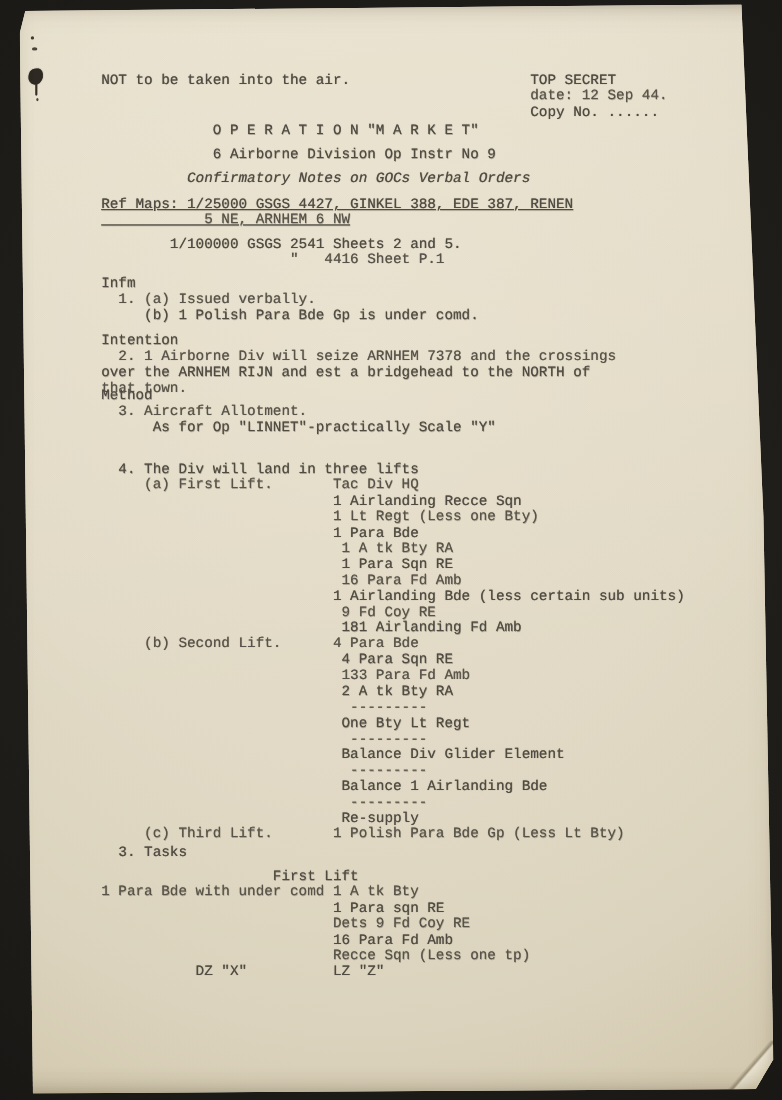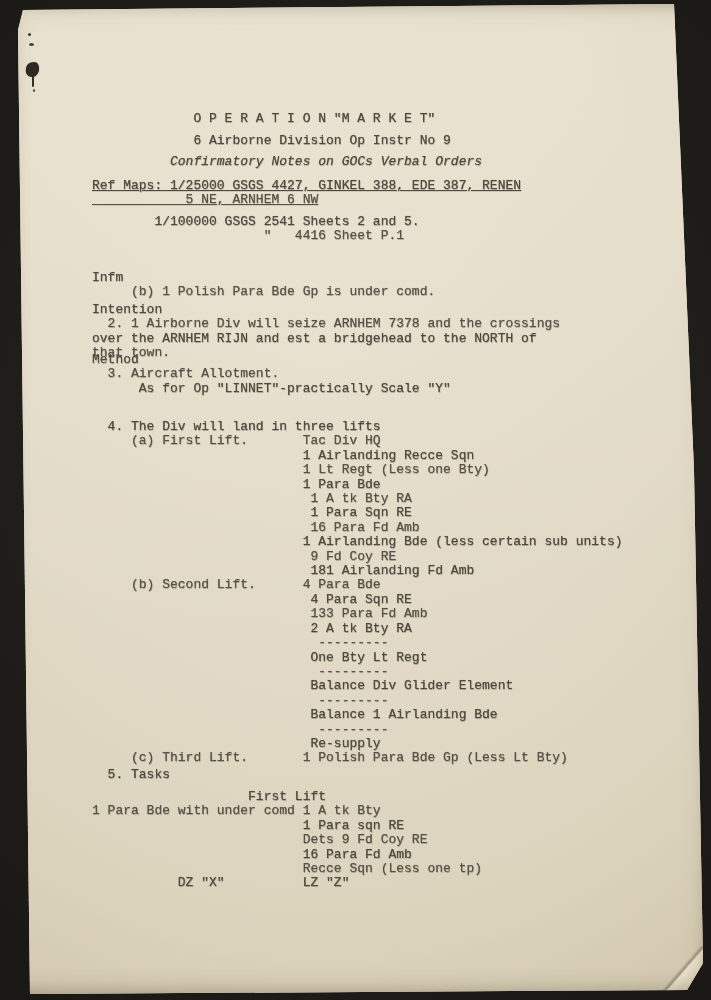--- a/index.html
+++ b/index.html
@@ -64,28 +64,29 @@
 <body>
 
 <div class="stage">
   <div class="paper">
     <div class="ink-mark mark-1"></div>
     <div class="ink-mark mark-2"></div>
     <div class="ink-blot"></div>
     <div class="ink-blot-tail"></div>
     <div class="ink-mark mark-3"></div>
     <div class="typed">
+        <div class="typed-section" style="top: 66px;"><div class="typed-line">NOT to be taken into the air.                     TOP SECRET</div><div class="typed-line">                                                  date: 12 Sep 44.</div><div class="typed-line">                                                  Copy No. ......</div></div>
         <div class="typed-section" style="top: 112px;"><div class="typed-line">             O P E R A T I O N "M A R K E T"</div></div>
         <div class="typed-section" style="top: 134px;"><div class="typed-line">             6 Airborne Division Op Instr No 9</div></div>
         <div class="typed-section" style="top: 155px; font-style: italic;"><div class="typed-line">          Confirmatory Notes on GOCs Verbal Orders</div></div>
         <div class="typed-section" style="top: 179px; text-decoration: underline;"><div class="typed-line">Ref Maps: 1/25000 GSGS 4427, GINKEL 388, EDE 387, RENEN</div><div class="typed-line">            5 NE, ARNHEM 6 NW</div></div>
         <div class="typed-section" style="top: 215px;"><div class="typed-line">        1/100000 GSGS 2541 Sheets 2 and 5.</div><div class="typed-line">                      "   4416 Sheet P.1</div></div>
-        <div class="typed-section" style="top: 251px; margin-top: 20px;"><div class="typed-line">Infm</div><div class="typed-line">     (b) 1 Polish Para Bde Gp is under comd.</div></div>
+        <div class="typed-section" style="top: 251px;"><div class="typed-line">Infm</div><div class="typed-line">  1. (a) Issued verbally.</div><div class="typed-line">     (b) 1 Polish Para Bde Gp is under comd.</div></div>
         <div class="typed-section" style="top: 303px;"><div class="typed-line">Intention</div><div class="typed-line">  2. 1 Airborne Div will seize ARNHEM 7378 and the crossings</div><div class="typed-line">over the ARNHEM RIJN and est a bridgehead to the NORTH of</div><div class="typed-line">that town.</div></div>
         <div class="typed-section" style="top: 353px;"><div class="typed-line">Method</div><div class="typed-line">  3. Aircraft Allotment.</div><div class="typed-line">      As for Op "LINNET"-practically Scale "Y"</div></div>
         <div class="typed-section" style="top: 420px;"><div class="typed-line">  4. The Div will land in three lifts</div><div class="typed-line">     (a) First Lift.       Tac Div HQ</div><div class="typed-line">                           1 Airlanding Recce Sqn</div><div class="typed-line">                           1 Lt Regt (Less one Bty)</div><div class="typed-line">                           1 Para Bde</div><div class="typed-line">                            1 A tk Bty RA</div><div class="typed-line">                            1 Para Sqn RE</div><div class="typed-line">                            16 Para Fd Amb</div><div class="typed-line">                           1 Airlanding Bde (less certain sub units)</div><div class="typed-line">                            9 Fd Coy RE</div><div class="typed-line">                            181 Airlanding Fd Amb</div><div class="typed-line">     (b) Second Lift.      4 Para Bde</div><div class="typed-line">                            4 Para Sqn RE</div><div class="typed-line">                            133 Para Fd Amb</div><div class="typed-line">                            2 A tk Bty RA</div><div class="typed-line">                             ---------</div><div class="typed-line">                            One Bty Lt Regt</div><div class="typed-line">                             ---------</div><div class="typed-line">                            Balance Div Glider Element</div><div class="typed-line">                             ---------</div><div class="typed-line">                            Balance 1 Airlanding Bde</div><div class="typed-line">                             ---------</div><div class="typed-line">                            Re-supply</div><div class="typed-line">     (c) Third Lift.       1 Polish Para Bde Gp (Less Lt Bty)</div></div>
-        <div class="typed-section" style="top: 768px;"><div class="typed-line">  5. Tasks</div></div>
+        <div class="typed-section" style="top: 768px;"><div class="typed-line">  3. Tasks</div></div>
         <div class="typed-section" style="top: 790px;"><div class="typed-line">                    First Lift</div><div class="typed-line">1 Para Bde with under comd 1 A tk Bty</div><div class="typed-line">                           1 Para sqn RE</div><div class="typed-line">                           Dets 9 Fd Coy RE</div><div class="typed-line">                           16 Para Fd Amb</div><div class="typed-line">                           Recce Sqn (Less one tp)</div><div class="typed-line">           DZ "X"          LZ "Z"</div></div>
       </div>
     <div class="corner-fold"></div>
     <div class="paper-shade"></div>
   </div>
 </div>
 
 </body></html>

